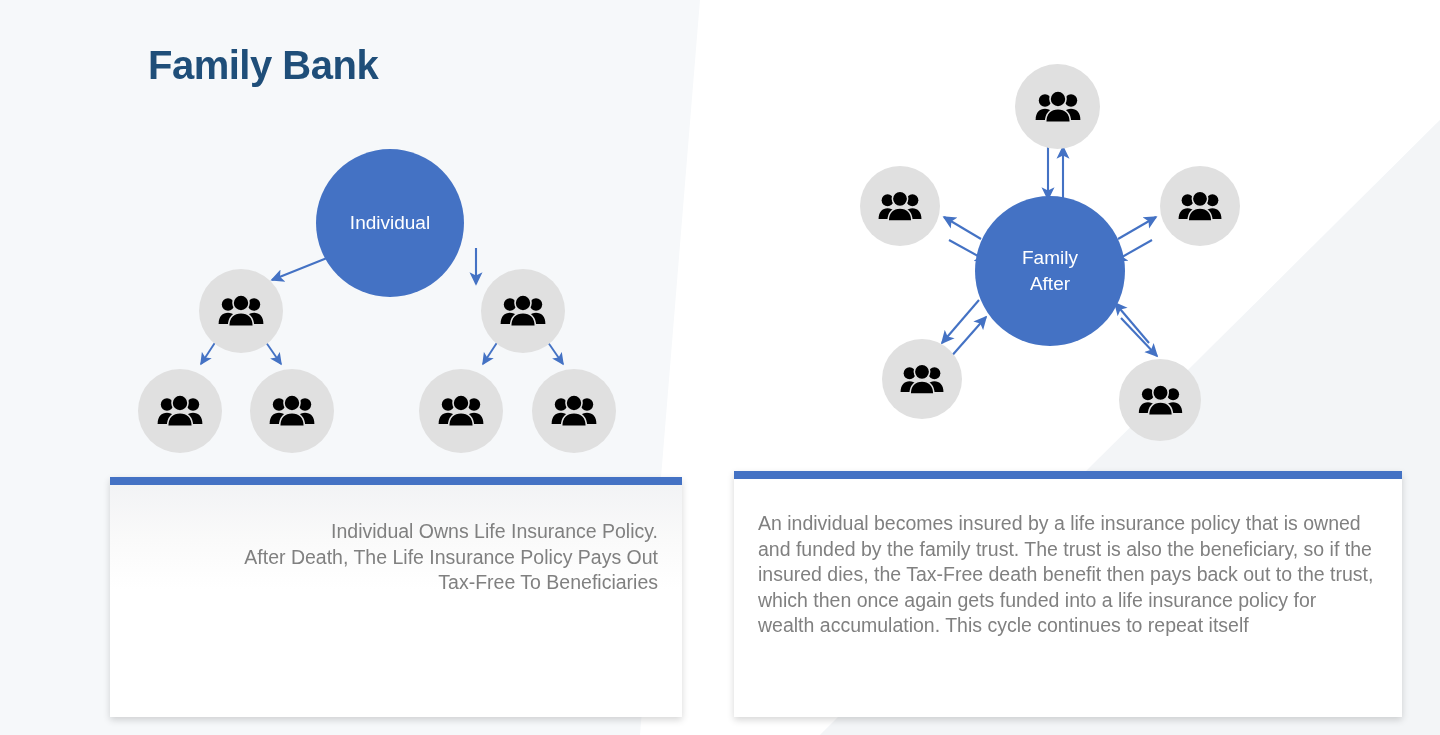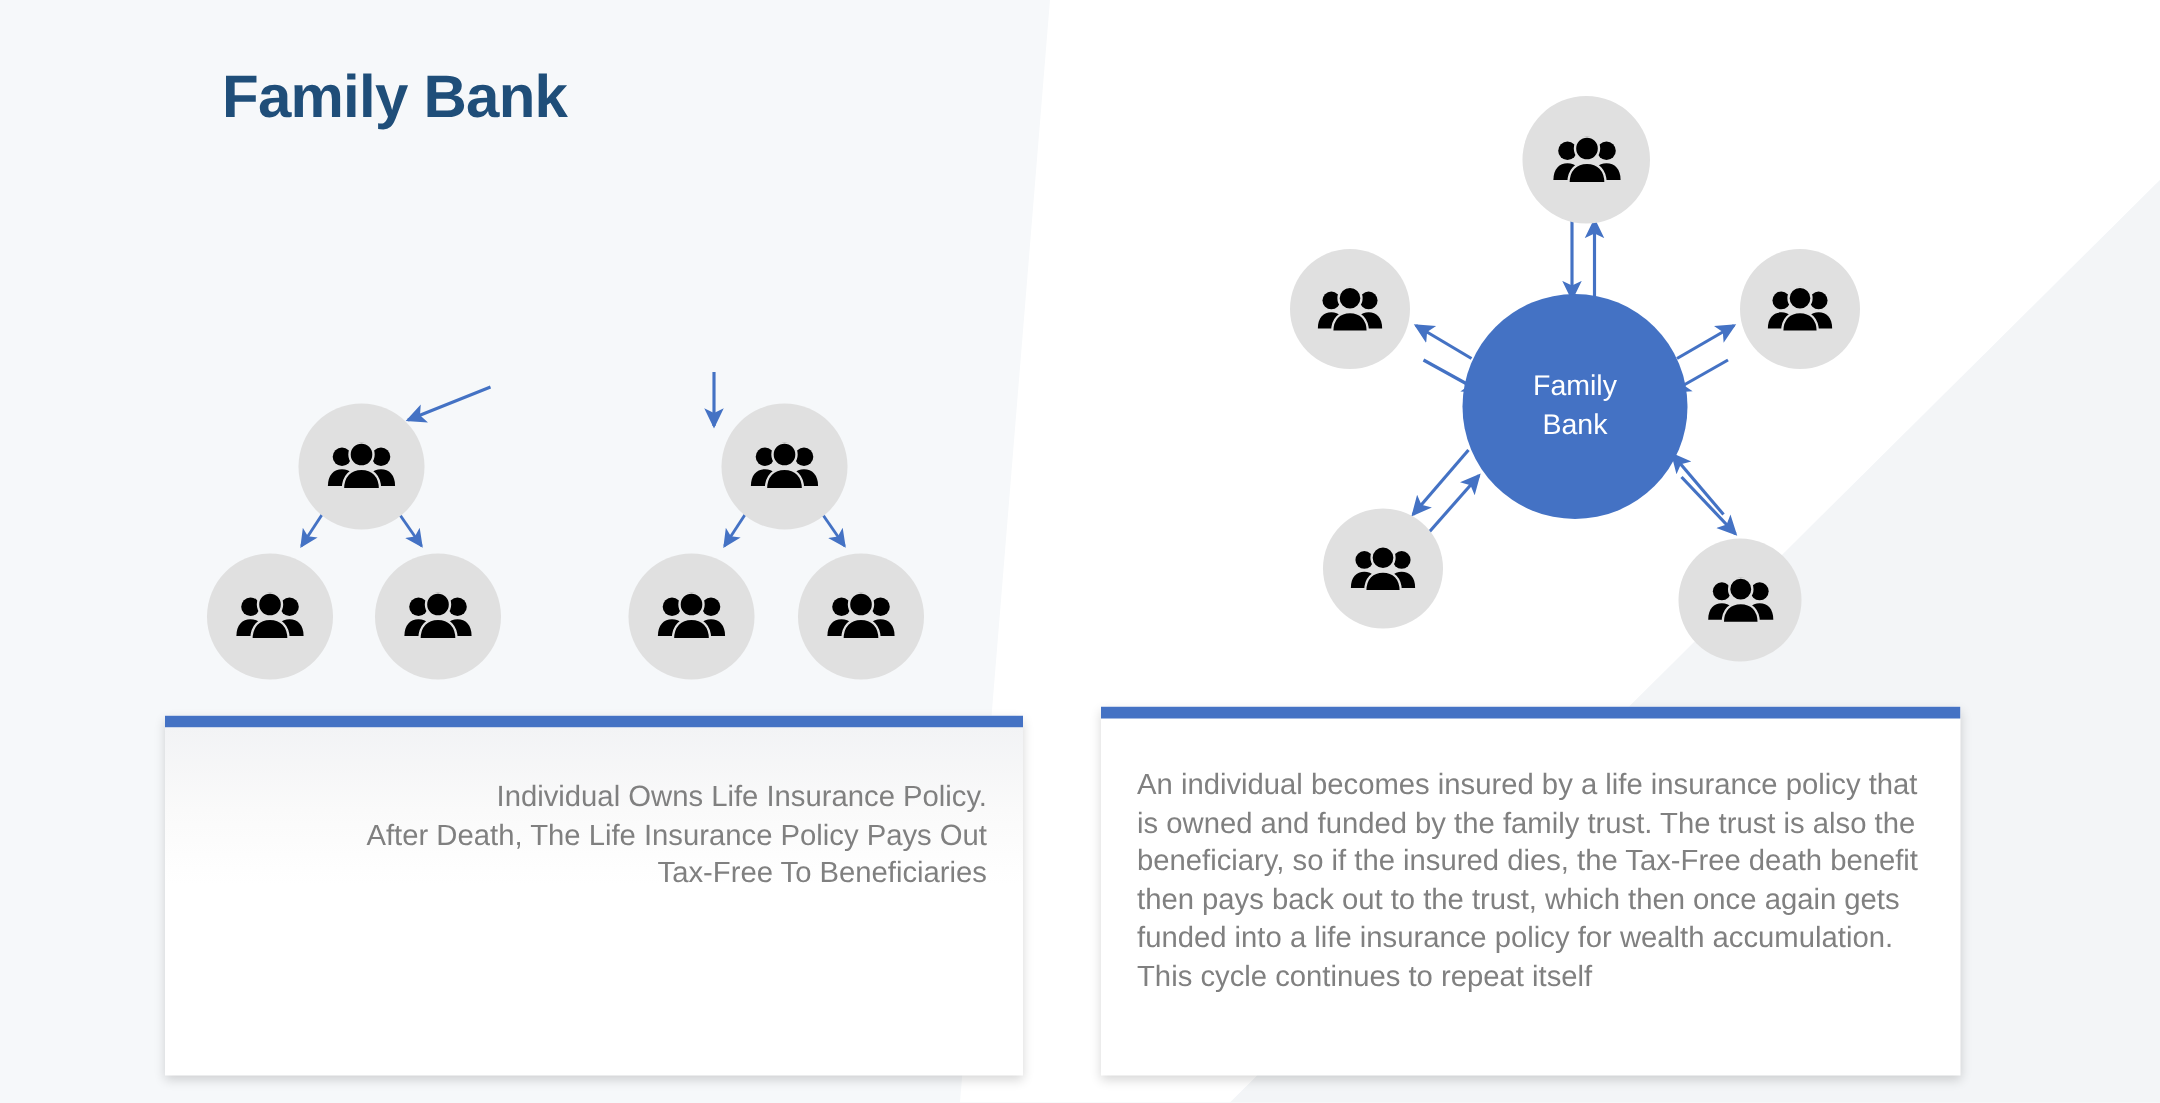--- a/index.html
+++ b/index.html
@@ -161,20 +161,23 @@
       <line x1="1152" y1="240" x2="1115" y2="261"></line>
 
       <line x1="979" y1="300" x2="942" y2="343"></line>
       <line x1="949" y1="359" x2="986" y2="317"></line>
 
       <line x1="1121" y1="318" x2="1157" y2="356"></line>
       <line x1="1149" y1="343" x2="1115" y2="303"></line>
     </g>
   </svg>
 
+  <div class="node hub" style="left:316px; top:149px; width:148px; height:148px;">
+    <span class="hub-label">Individual</span>
+  </div>
 
   <div class="node person" style="left:199px; top:269px; width:84px; height:84px;">
     <svg width="46" height="32" viewBox="0 0 46 32">
       <circle cx="10" cy="9.5" r="6.2" fill="#000"></circle>
       <path d="M0.6 29 C0.6 21.5 4.6 17.8 10 17.8 C15.4 17.8 19.4 21.5 19.4 29 Z" fill="#000"></path>
       <circle cx="36" cy="9.5" r="6.2" fill="#000"></circle>
       <path d="M26.6 29 C26.6 21.5 30.6 17.8 36 17.8 C41.4 17.8 45.4 21.5 45.4 29 Z" fill="#000"></path>
       <circle cx="23" cy="8" r="8" fill="#000" stroke="#e0e0e0" stroke-width="1.6"></circle>
       <path d="M10.6 31.2 C10.6 22.2 15.8 17.6 23 17.6 C30.2 17.6 35.4 22.2 35.4 31.2 Z" fill="#000" stroke="#e0e0e0" stroke-width="1.6"></path>
     </svg>
@@ -230,21 +233,21 @@
       <path d="M0.6 29 C0.6 21.5 4.6 17.8 10 17.8 C15.4 17.8 19.4 21.5 19.4 29 Z" fill="#000"></path>
       <circle cx="36" cy="9.5" r="6.2" fill="#000"></circle>
       <path d="M26.6 29 C26.6 21.5 30.6 17.8 36 17.8 C41.4 17.8 45.4 21.5 45.4 29 Z" fill="#000"></path>
       <circle cx="23" cy="8" r="8" fill="#000" stroke="#e0e0e0" stroke-width="1.6"></circle>
       <path d="M10.6 31.2 C10.6 22.2 15.8 17.6 23 17.6 C30.2 17.6 35.4 22.2 35.4 31.2 Z" fill="#000" stroke="#e0e0e0" stroke-width="1.6"></path>
     </svg>
   </div>
 
   <div class="node hub" style="left:975px; top:196px; width:150px; height:150px;">
     <span class="hub-label">Family
-Bank</span>
+After</span>
   </div>
 
   <div class="node person" style="left:1015px; top:64px; width:85px; height:85px;">
     <svg width="46" height="32" viewBox="0 0 46 32">
       <circle cx="10" cy="9.5" r="6.2" fill="#000"></circle>
       <path d="M0.6 29 C0.6 21.5 4.6 17.8 10 17.8 C15.4 17.8 19.4 21.5 19.4 29 Z" fill="#000"></path>
       <circle cx="36" cy="9.5" r="6.2" fill="#000"></circle>
       <path d="M26.6 29 C26.6 21.5 30.6 17.8 36 17.8 C41.4 17.8 45.4 21.5 45.4 29 Z" fill="#000"></path>
       <circle cx="23" cy="8" r="8" fill="#000" stroke="#e0e0e0" stroke-width="1.6"></circle>
       <path d="M10.6 31.2 C10.6 22.2 15.8 17.6 23 17.6 C30.2 17.6 35.4 22.2 35.4 31.2 Z" fill="#000" stroke="#e0e0e0" stroke-width="1.6"></path>
@@ -295,18 +298,18 @@
     </svg>
   </div>
 
   <div class="card" id="card-left" style="left:110px; top:477px; width:572px; height:240px;">
     <div class="card-bar"></div>
     <div class="card-body centered" style="white-space: pre-line;">Individual Owns Life Insurance Policy.
 After Death, The Life Insurance Policy Pays Out
 Tax-Free To Beneficiaries</div>
   </div>
 
-  <div class="card" id="card-right" style="left:734px; top:471px; width:573px; height:246px;">
+  <div class="card" id="card-right" style="left:734px; top:471px; width:668px; height:246px;">
     <div class="card-bar"></div>
     <div class="card-body left">An individual becomes insured by a life insurance policy that is owned and funded by the family trust. The trust is also the beneficiary, so if the insured dies, the Tax-Free death benefit then pays back out to the trust, which then once again gets funded into a life insurance policy for wealth accumulation. This cycle continues to repeat itself</div>
   </div>
 
 </div>
 
 </body></html>

